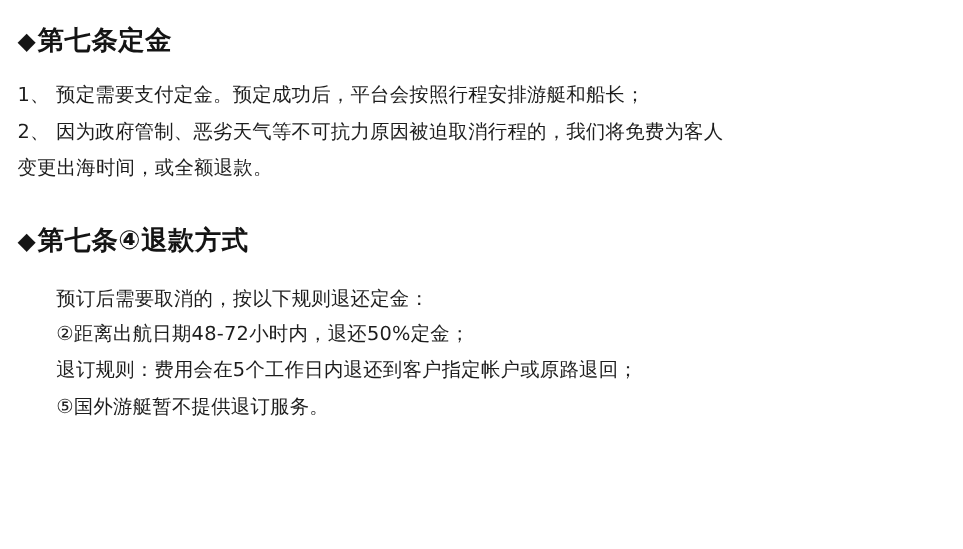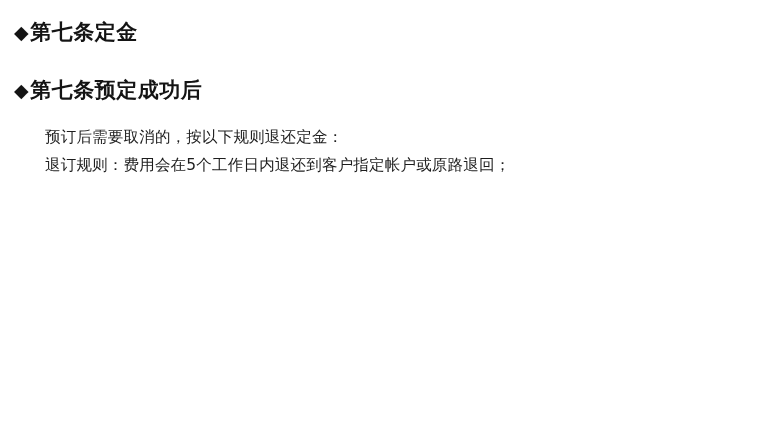--- a/index.html
+++ b/index.html
@@ -67,27 +67,34 @@
 <body>
 
 <div class="page">
 
   <div class="section sec1">
     <div class="heading">
       <span class="bullet">◆</span>
       <span class="h-num">第七条</span>
       <span class="h-title">定金</span>
     </div>
+    <div class="body-block sec1-body">
+      <div class="body-line">1、 预定需要支付定金。预定成功后，平台会按照行程安排游艇和船长；</div>
+      <div class="body-line">2、 因为政府管制、恶劣天气等不可抗力原因被迫取消行程的，我们将免费为客人</div>
+      <div class="body-line">变更出海时间，或全额退款。</div>
+    </div>
   </div>
 
   <div class="section sec2">
     <div class="heading">
       <span class="bullet">◆</span>
       <span class="h-num">第七条</span>
-      <span class="h-title">预定成功后</span>
+      <span class="h-title">④退款方式</span>
     </div>
     <div class="body-block sec2-body">
       <div class="list-line">预订后需要取消的，按以下规则退还定金：</div>
+      <div class="list-line">②距离出航日期48-72小时内，退还50%定金；</div>
       <div class="list-line">退订规则：费用会在5个工作日内退还到客户指定帐户或原路退回；</div>
+      <div class="list-line">⑤国外游艇暂不提供退订服务。</div>
     </div>
   </div>
 
 </div>
 
 </body></html>

